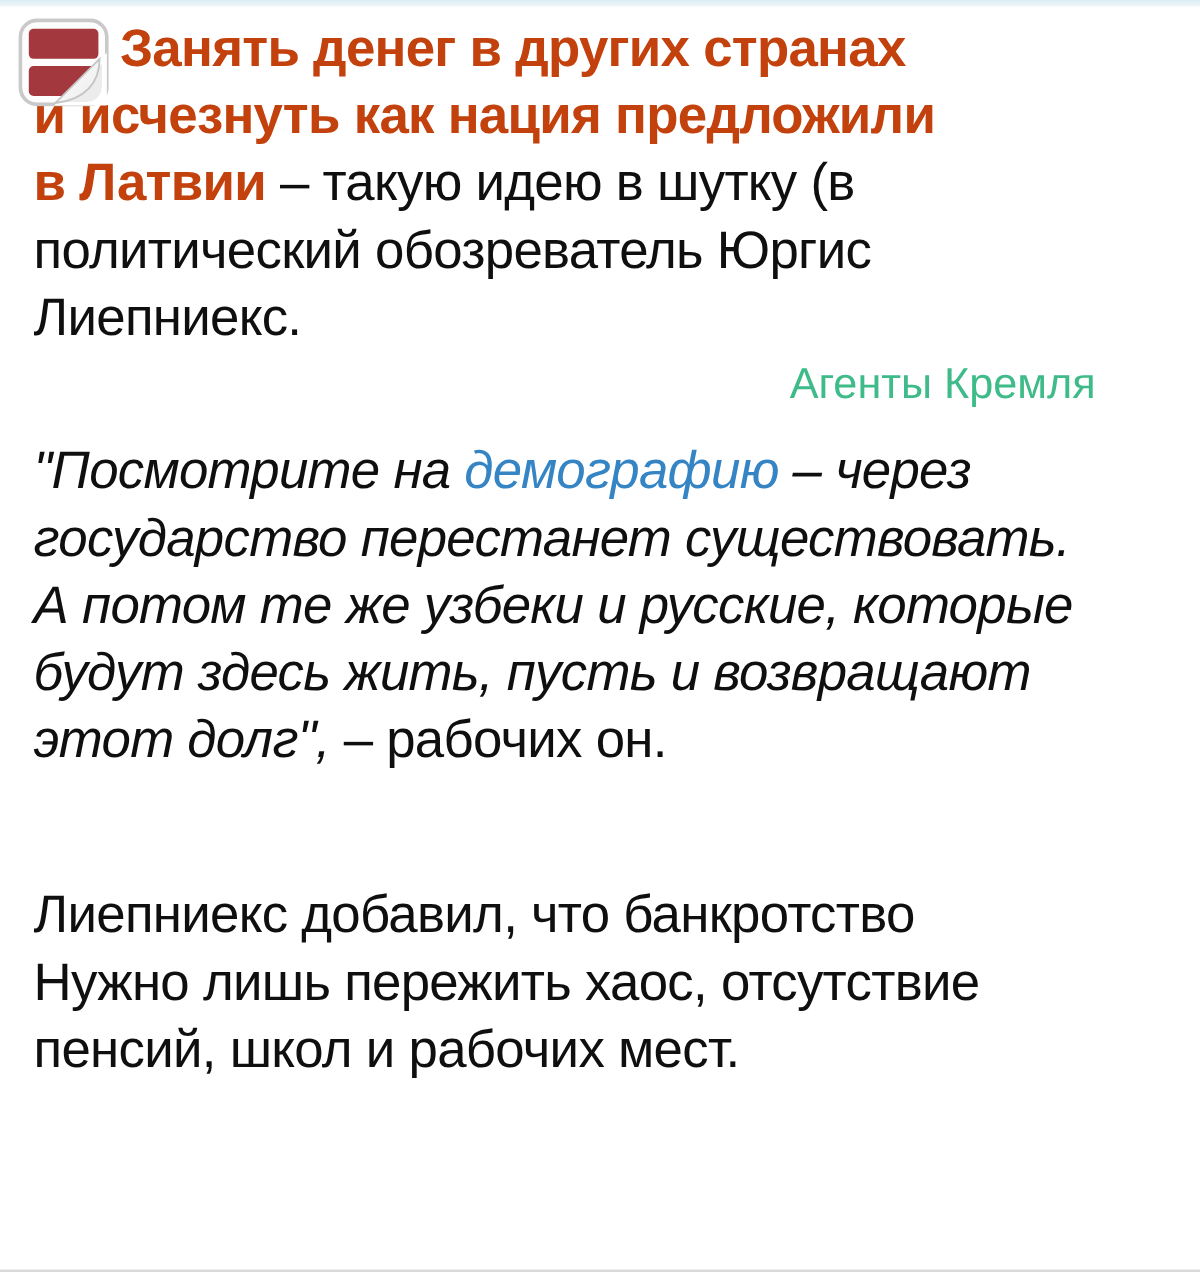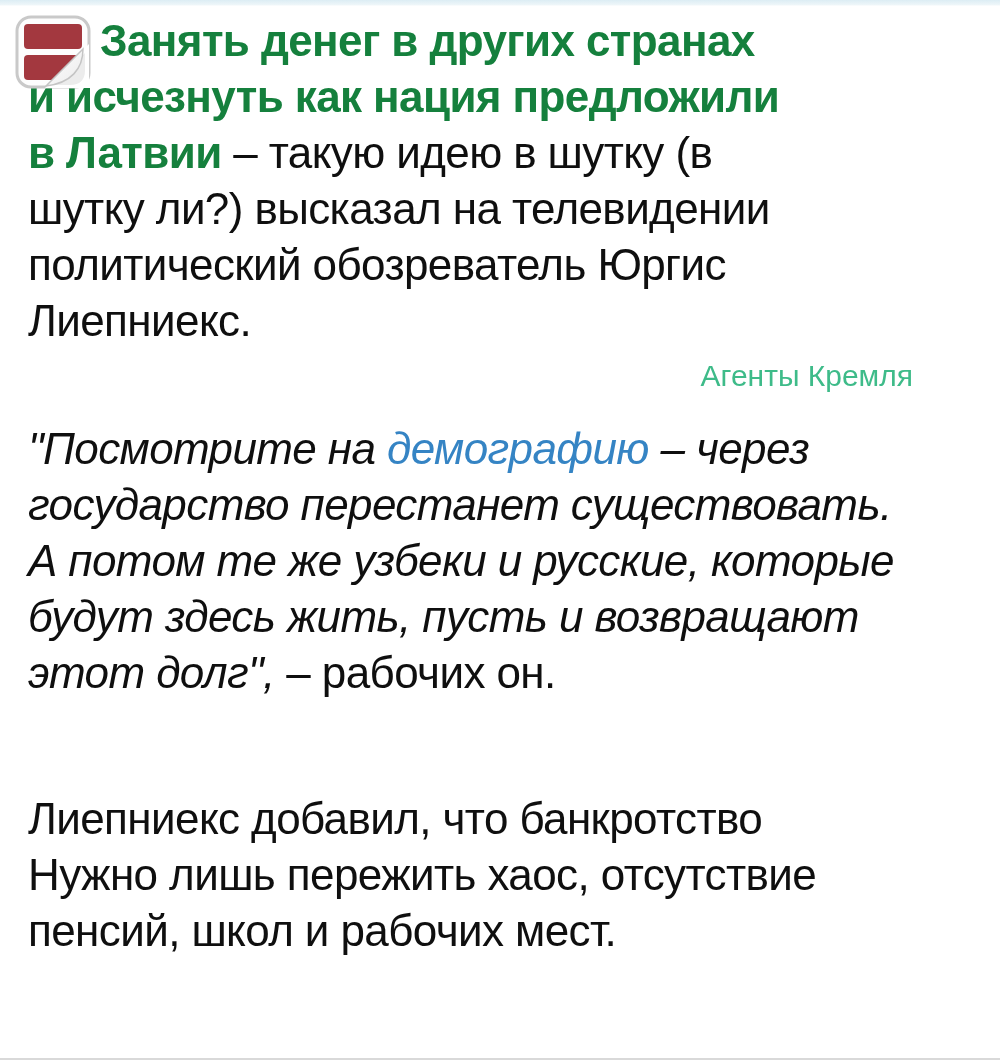--- a/index.html
+++ b/index.html
@@ -20,31 +20,31 @@
     position: relative;
   }
   .text-line {
     font-size: 44px;
     line-height: 56px;
     letter-spacing: -0.6px;
     white-space: nowrap;
   }
   .intro { margin-top: 7px; }
   .intro .first-line { padding-left: 72px; }
-  .bold { font-weight: 700; color: #15803d; margin-top: 27px; }
+  .bold { font-weight: 700; color: #c2410c; margin-top: 27px; }
   .flag-emoji {
     position: absolute;
     left: 14px; top: 2px;
     width: 78px; height: 74px;
   }
   .signature-row {
     margin-top: 8px;
     text-align: right;
     padding-right: 57px;
-    font-size: 30px;
+    font-size: 36px;
     line-height: 38px;
   }
   .signature-link {
     color: #3ebb89;
     text-decoration: none;
     cursor: pointer;
   }
   .quote { margin-top: 26px; }
   .quote .it { font-style: italic; }
   .quote .upright { font-style: normal; }
@@ -84,21 +84,20 @@
       <path d="M30 73 L74 29 L74 73 Z" fill="#ffffff"></path>
       <path d="M38 70 L70 38 L70 55 Q70 70 55 70 Z" fill="#ececec"></path>
       <path d="M31 71 L68 34 C68 54 56 68 31 71 Z" fill="url(#curlGrad)" stroke="#c4c4c4" stroke-width="1.5"></path>
     </svg>
   </span>
 
   <div class="intro">
     <div class="text-line first-line"><span class="bold">Занять денег в других странах</span></div>
     <div class="text-line"><span class="bold">и исчезнуть как нация предложили</span></div>
     <div class="text-line"><span class="bold">в Латвии</span><span> – такую идею в шутку (в</span></div>
-    <div class="text-line"><span>шутку ли?) высказал на телевидении</span></div>
     <div class="text-line"><span>политический обозреватель Юргис</span></div>
     <div class="text-line"><span>Лиепниекс.</span></div>
   </div>
 
   <div class="signature-row">
     <a class="signature-link">Агенты Кремля</a>
   </div>
 
   <div class="quote">
     <div class="text-line"><span class="it">"Посмотрите на </span><a class="inline-link">демографию</a><span class="it"> – через</span></div>

